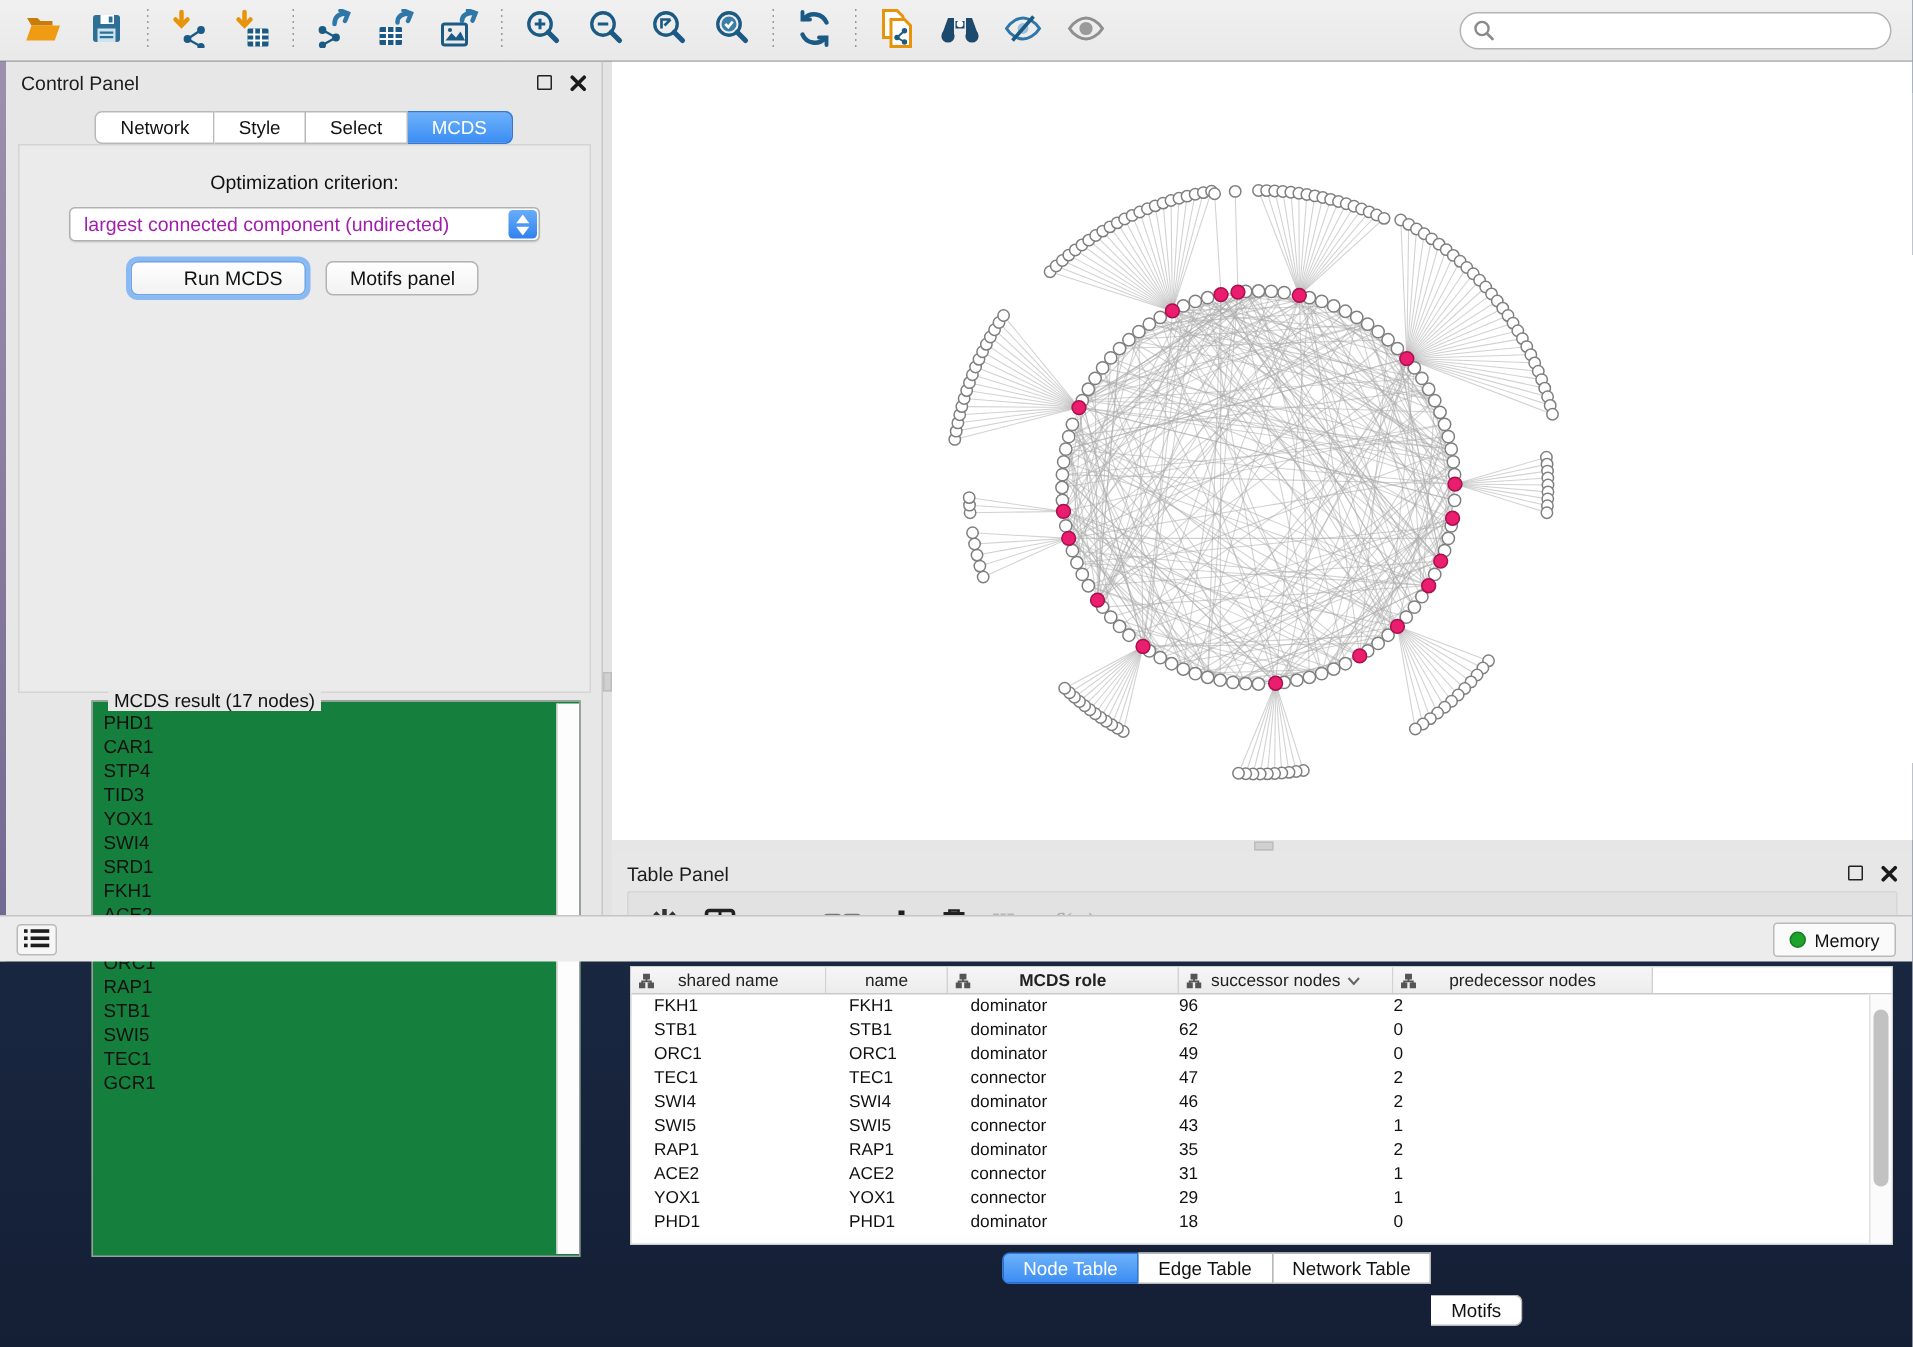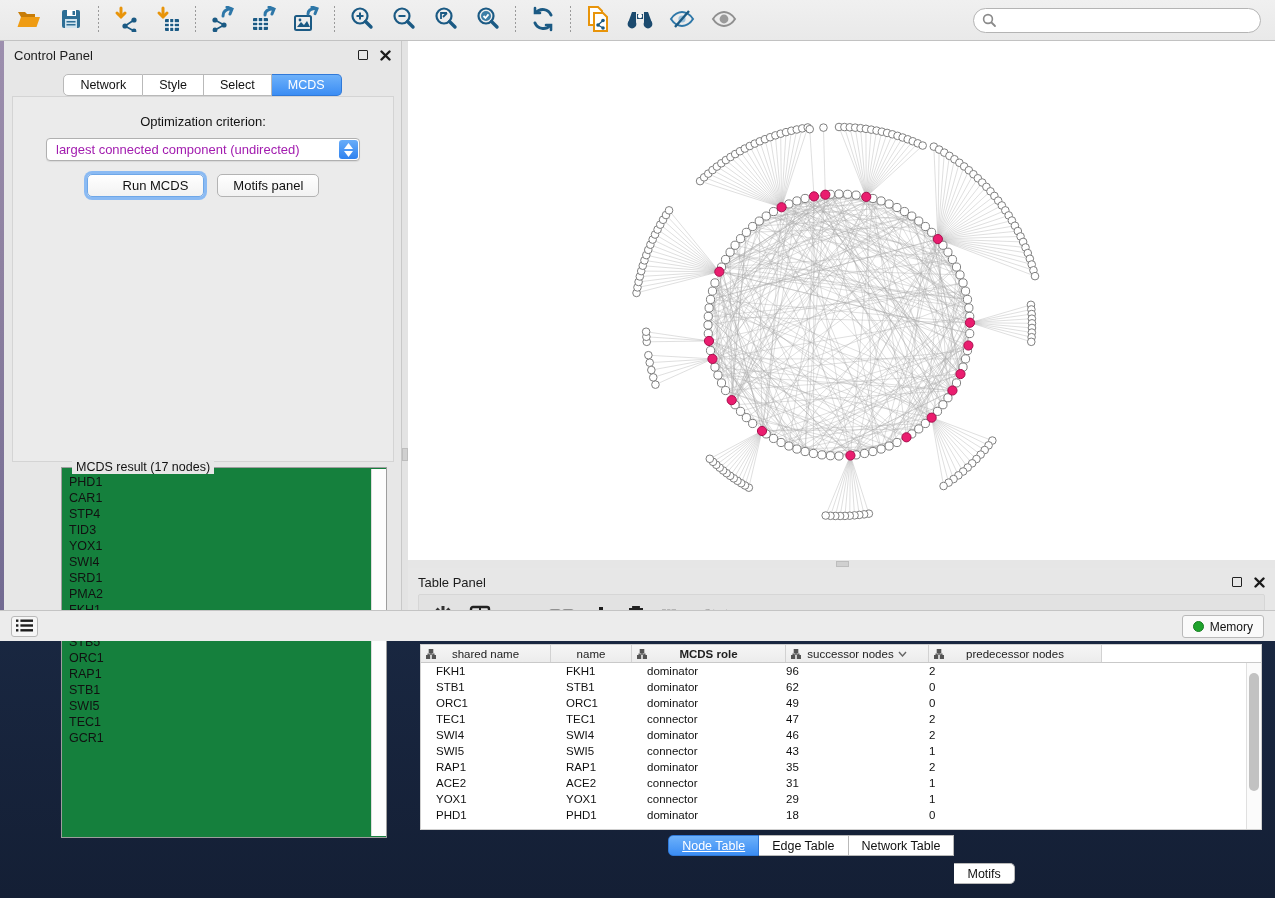--- a/index.html
+++ b/index.html
@@ -110,21 +110,21 @@
   .td.r { padding-right:10px; }
   .tbl-scroll { position:absolute; right:0; top:18px; bottom:0; width:15px;
     border-left:1px solid #e0e0e0; background:#fbfbfb; }
   .tbl-thumb { position:absolute; left:2px; right:2px; top:10px; height:118px;
     background:#c2c2c2; border-radius:6px; }
   .bot-tabs { position:absolute; left:0; right:0; top:267px; display:flex; justify-content:center; }
   .btab { height:21px; background:#fff; border:1px solid #b9b9b9; border-left:none;
     display:flex; align-items:center; font-size:12.5px; color:#111; padding:0 13px; cursor:pointer; }
   .btab:first-child { border-left:1px solid #b9b9b9; border-radius:5px 0 0 5px; }
   .btab:last-child { border-radius:0 5px 5px 0;margin-top:28px; }
-  .btab.sel { background:linear-gradient(#6db1fa,#3b8df4); border-color:#3079d8; color:#fff;text-decoration:underline; }
+  .btab.sel { background:linear-gradient(#6db1fa,#3b8df4); border-color:#3079d8; color:#fff; }
 
   
   .status-bar { position:absolute; left:0; right:0; bottom:0; height:31px;
     background:#ececec; border-top:1px solid #c4c4c4; }
   .list-btn { position:absolute; left:11px; top:5px; width:27px; height:21px;
     background:#f6f6f6; border:1px solid #b9b9b9; border-radius:3px;
     display:flex; align-items:center; justify-content:center; cursor:pointer; }
   .mem-btn { position:absolute; right:11px; top:4px; height:23px;
     background:#fafafa; border:1px solid #b9b9b9; border-radius:3px;
     display:flex; align-items:center; gap:6px; padding:0 10px; font-size:12px; color:#111; cursor:pointer; }
@@ -357,21 +357,20 @@
     <div class="result-group">
       <div class="result-legend">MCDS result (17 nodes)</div>
       <div class="result-list" id="result-list">
           <div>PHD1</div>
           <div>CAR1</div>
           <div>STP4</div>
           <div>TID3</div>
           <div>YOX1</div>
           <div>SWI4</div>
           <div>SRD1</div>
-          <div>PMA2</div>
           <div>FKH1</div>
           <div>ACE2</div>
           <div>STB5</div>
           <div>ORC1</div>
           <div>RAP1</div>
           <div>STB1</div>
           <div>SWI5</div>
           <div>TEC1</div>
           <div>GCR1</div>
         </div>

